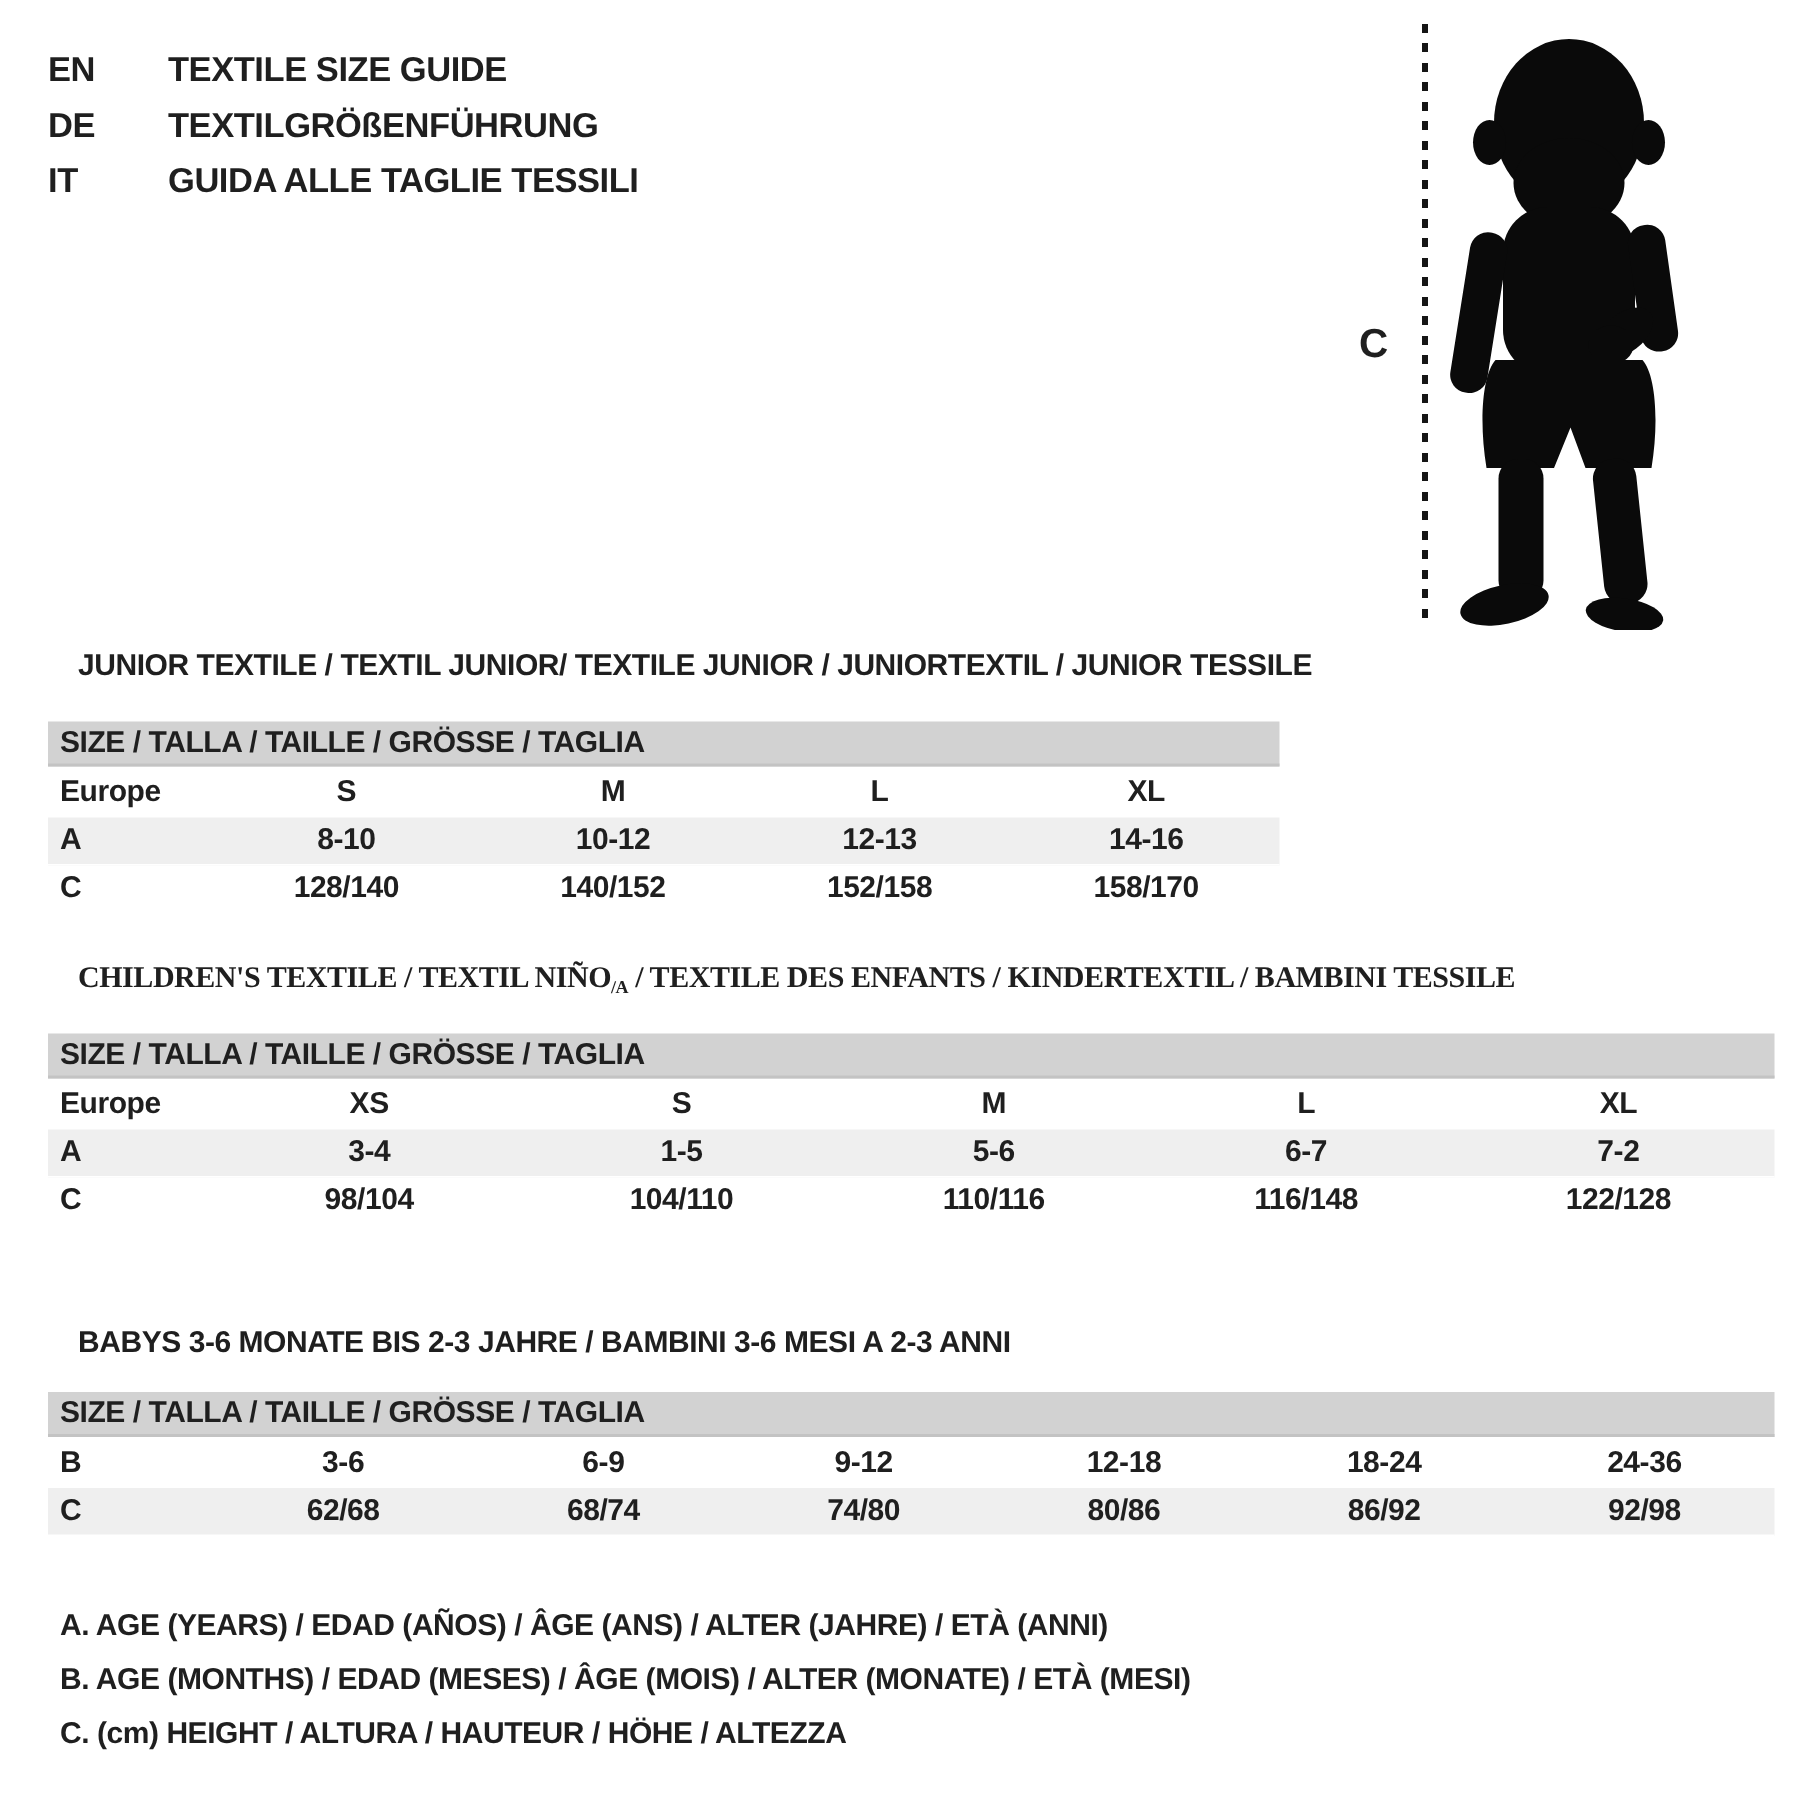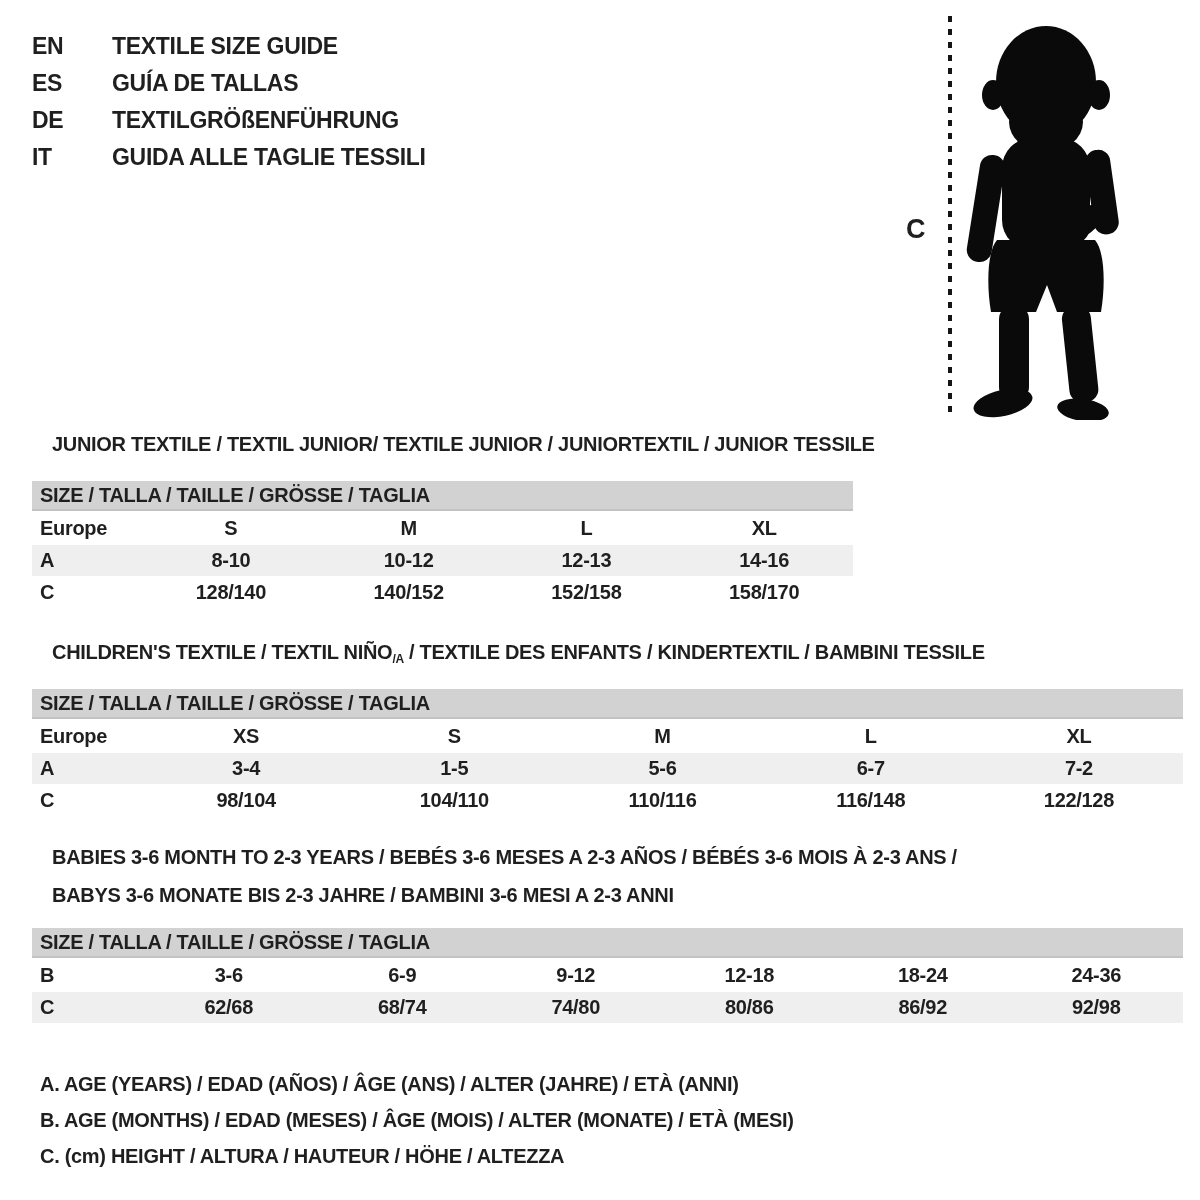--- a/index.html
+++ b/index.html
@@ -59,24 +59,20 @@
 <body>
 
 <div class="canvas">
 
   <div class="lang-list">
     <div class="lang-row">
       <span class="lang-code">EN</span>
       <span class="lang-label">TEXTILE SIZE GUIDE</span>
     </div>
     <div class="lang-row">
-      <span class="lang-code">ES</span>
-      <span class="lang-label">GUÍA DE TALLAS</span>
-    </div>
-    <div class="lang-row">
       <span class="lang-code">DE</span>
       <span class="lang-label">TEXTILGRÖßENFÜHRUNG</span>
     </div>
     <div class="lang-row">
       <span class="lang-code">IT</span>
       <span class="lang-label">GUIDA ALLE TAGLIE TESSILI</span>
     </div>
   </div>
 
   <div class="height-label">C</div>
@@ -119,21 +115,21 @@
     </div>
     <div class="trow">
       <div class="tlabel">C</div>
       <div class="tcell">128/140</div>
       <div class="tcell">140/152</div>
       <div class="tcell">152/158</div>
       <div class="tcell">158/170</div>
     </div>
   </div>
 
-  <div class="section-title" style="top:641px;"><span>CHILDREN'S TEXTILE / TEXTIL NIÑO</span><span class="subscript">/A</span><span> / TEXTILE DES ENFANTS / KINDERTEXTIL / BAMBINI TESSILE</span></div>
+  <div class="section-title" style="top:641px;font-family:Liberation Serif, serif;"><span>CHILDREN'S TEXTILE / TEXTIL NIÑO</span><span class="subscript">/A</span><span> / TEXTILE DES ENFANTS / KINDERTEXTIL / BAMBINI TESSILE</span></div>
   <div class="size-table" style="top:689px;width:1151px;">
     <div class="thead">SIZE / TALLA / TAILLE / GRÖSSE / TAGLIA</div>
     <div class="trow">
       <div class="tlabel">Europe</div>
       <div class="tcell">XS</div>
       <div class="tcell">S</div>
       <div class="tcell">M</div>
       <div class="tcell">L</div>
       <div class="tcell">XL</div>
     </div>
@@ -148,21 +144,20 @@
     <div class="trow">
       <div class="tlabel">C</div>
       <div class="tcell">98/104</div>
       <div class="tcell">104/110</div>
       <div class="tcell">110/116</div>
       <div class="tcell">116/148</div>
       <div class="tcell">122/128</div>
     </div>
   </div>
 
-  <div class="section-title" style="top:846px;">BABIES 3-6 MONTH TO 2-3 YEARS / BEBÉS 3-6 MESES A 2-3 AÑOS / BÉBÉS 3-6 MOIS À 2-3 ANS /</div>
   <div class="section-title" style="top:884px;">BABYS 3-6 MONATE BIS 2-3 JAHRE / BAMBINI 3-6 MESI A 2-3 ANNI</div>
   <div class="size-table" style="top:928px;width:1151px;">
     <div class="thead">SIZE / TALLA / TAILLE / GRÖSSE / TAGLIA</div>
     <div class="trow">
       <div class="tlabel">B</div>
       <div class="tcell">3-6</div>
       <div class="tcell">6-9</div>
       <div class="tcell">9-12</div>
       <div class="tcell">12-18</div>
       <div class="tcell">18-24</div>

